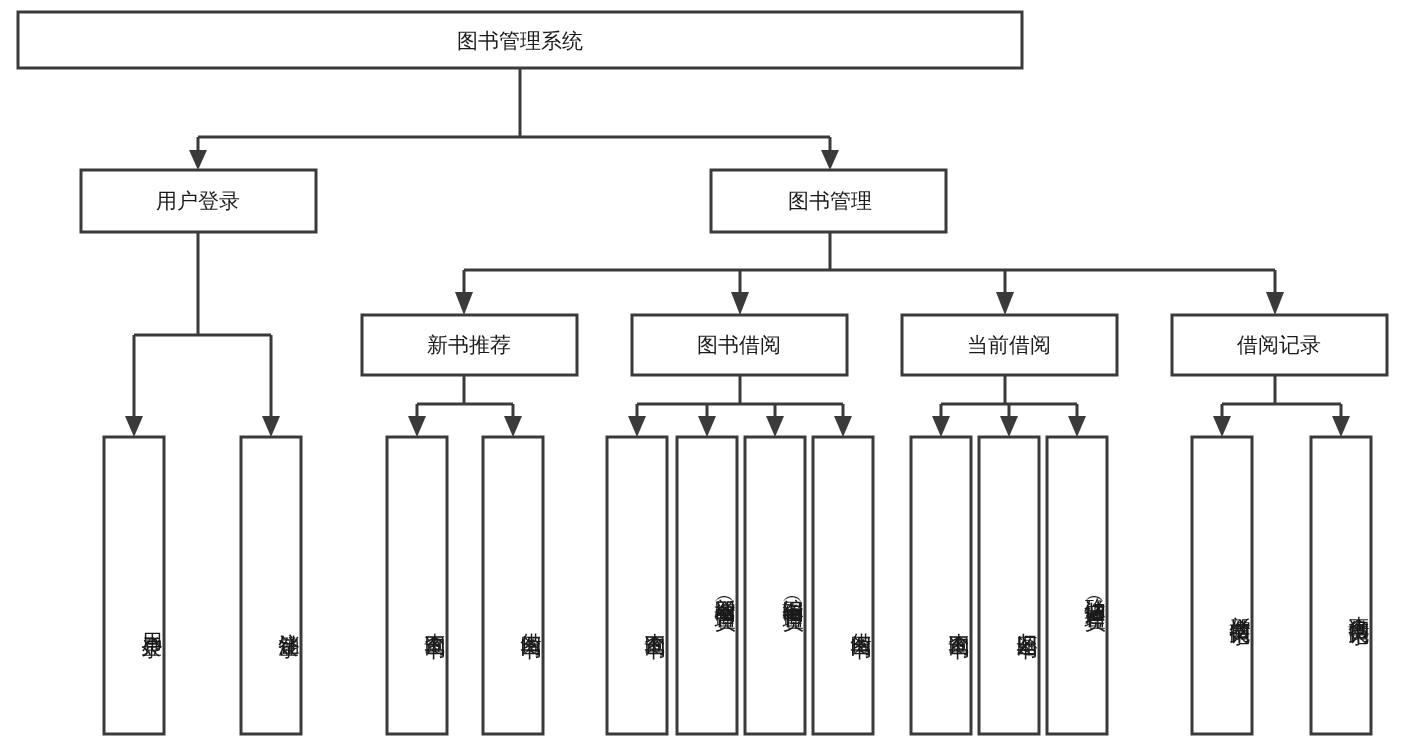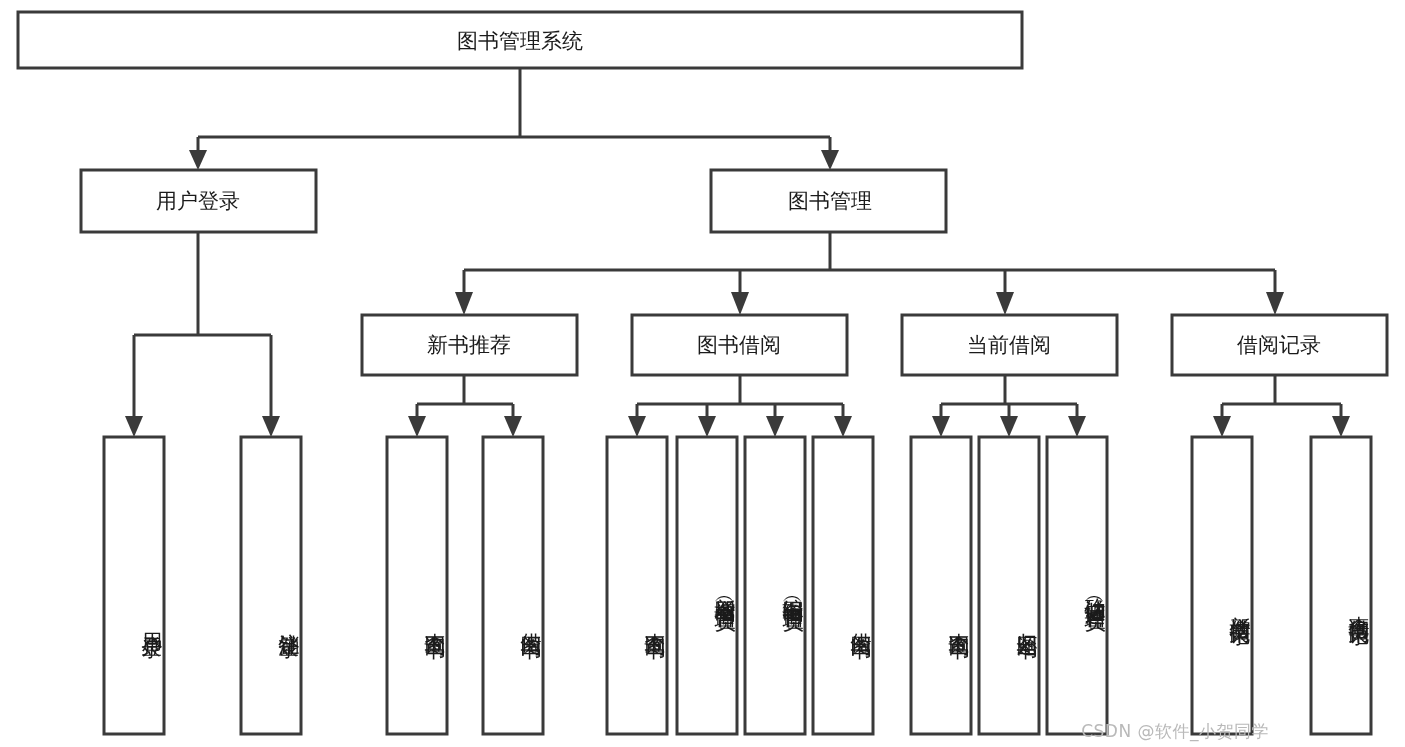--- a/index.html
+++ b/index.html
@@ -195,14 +195,13 @@
   <div class="node-label-v" style="left:745px; top:445px; width:60px; height:289px;">编辑图书（管理员）</div>
   <div class="node-label-v" style="left:813px; top:505px; width:60px; height:229px;">借阅图书</div>
 
   <div class="node-label-v" style="left:911px; top:505px; width:60px; height:229px;">查询图书</div>
   <div class="node-label-v" style="left:979px; top:505px; width:60px; height:229px;">归还图书</div>
   <div class="node-label-v" style="left:1047px; top:445px; width:60px; height:289px;">确认归还（管理员）</div>
 
   <div class="node-label-v" style="left:1192px; top:475px; width:60px; height:259px;">新增借阅记录</div>
   <div class="node-label-v" style="left:1311px; top:475px; width:60px; height:259px;">查询借阅记录</div>
 
-  <div class="watermark">CSDN @软件_小贺同学</div>
 </div>
 
 </body></html>

